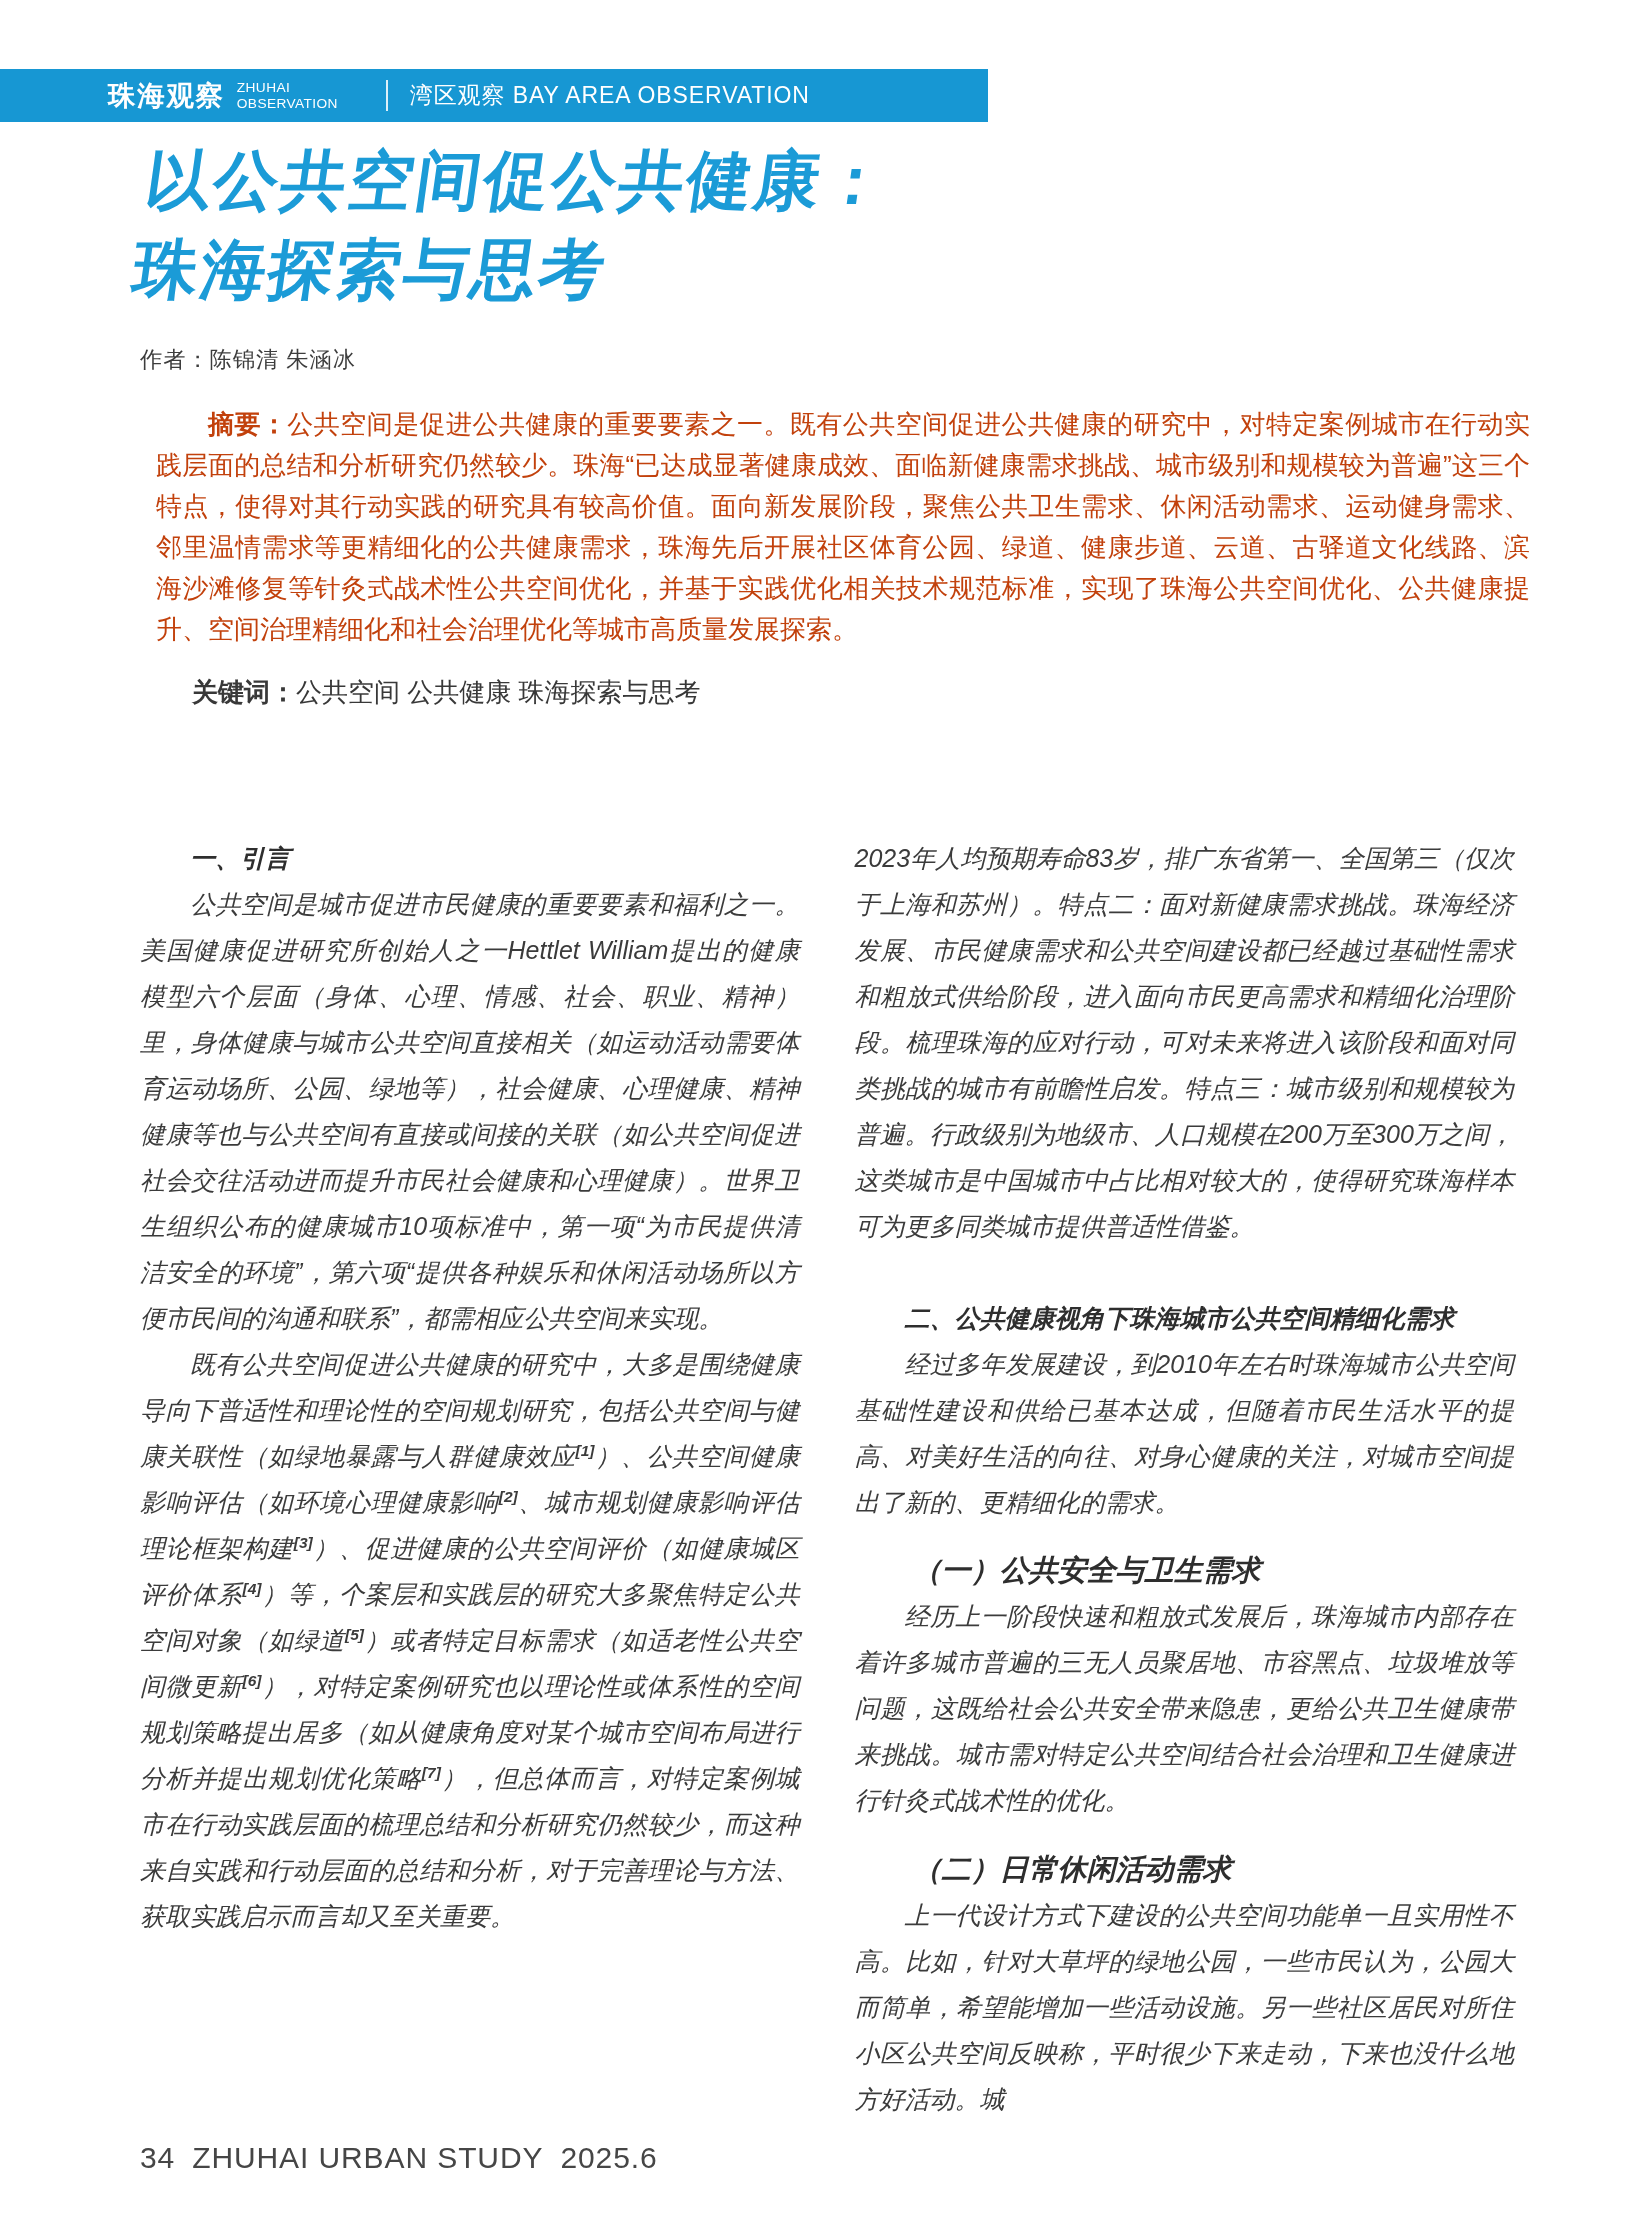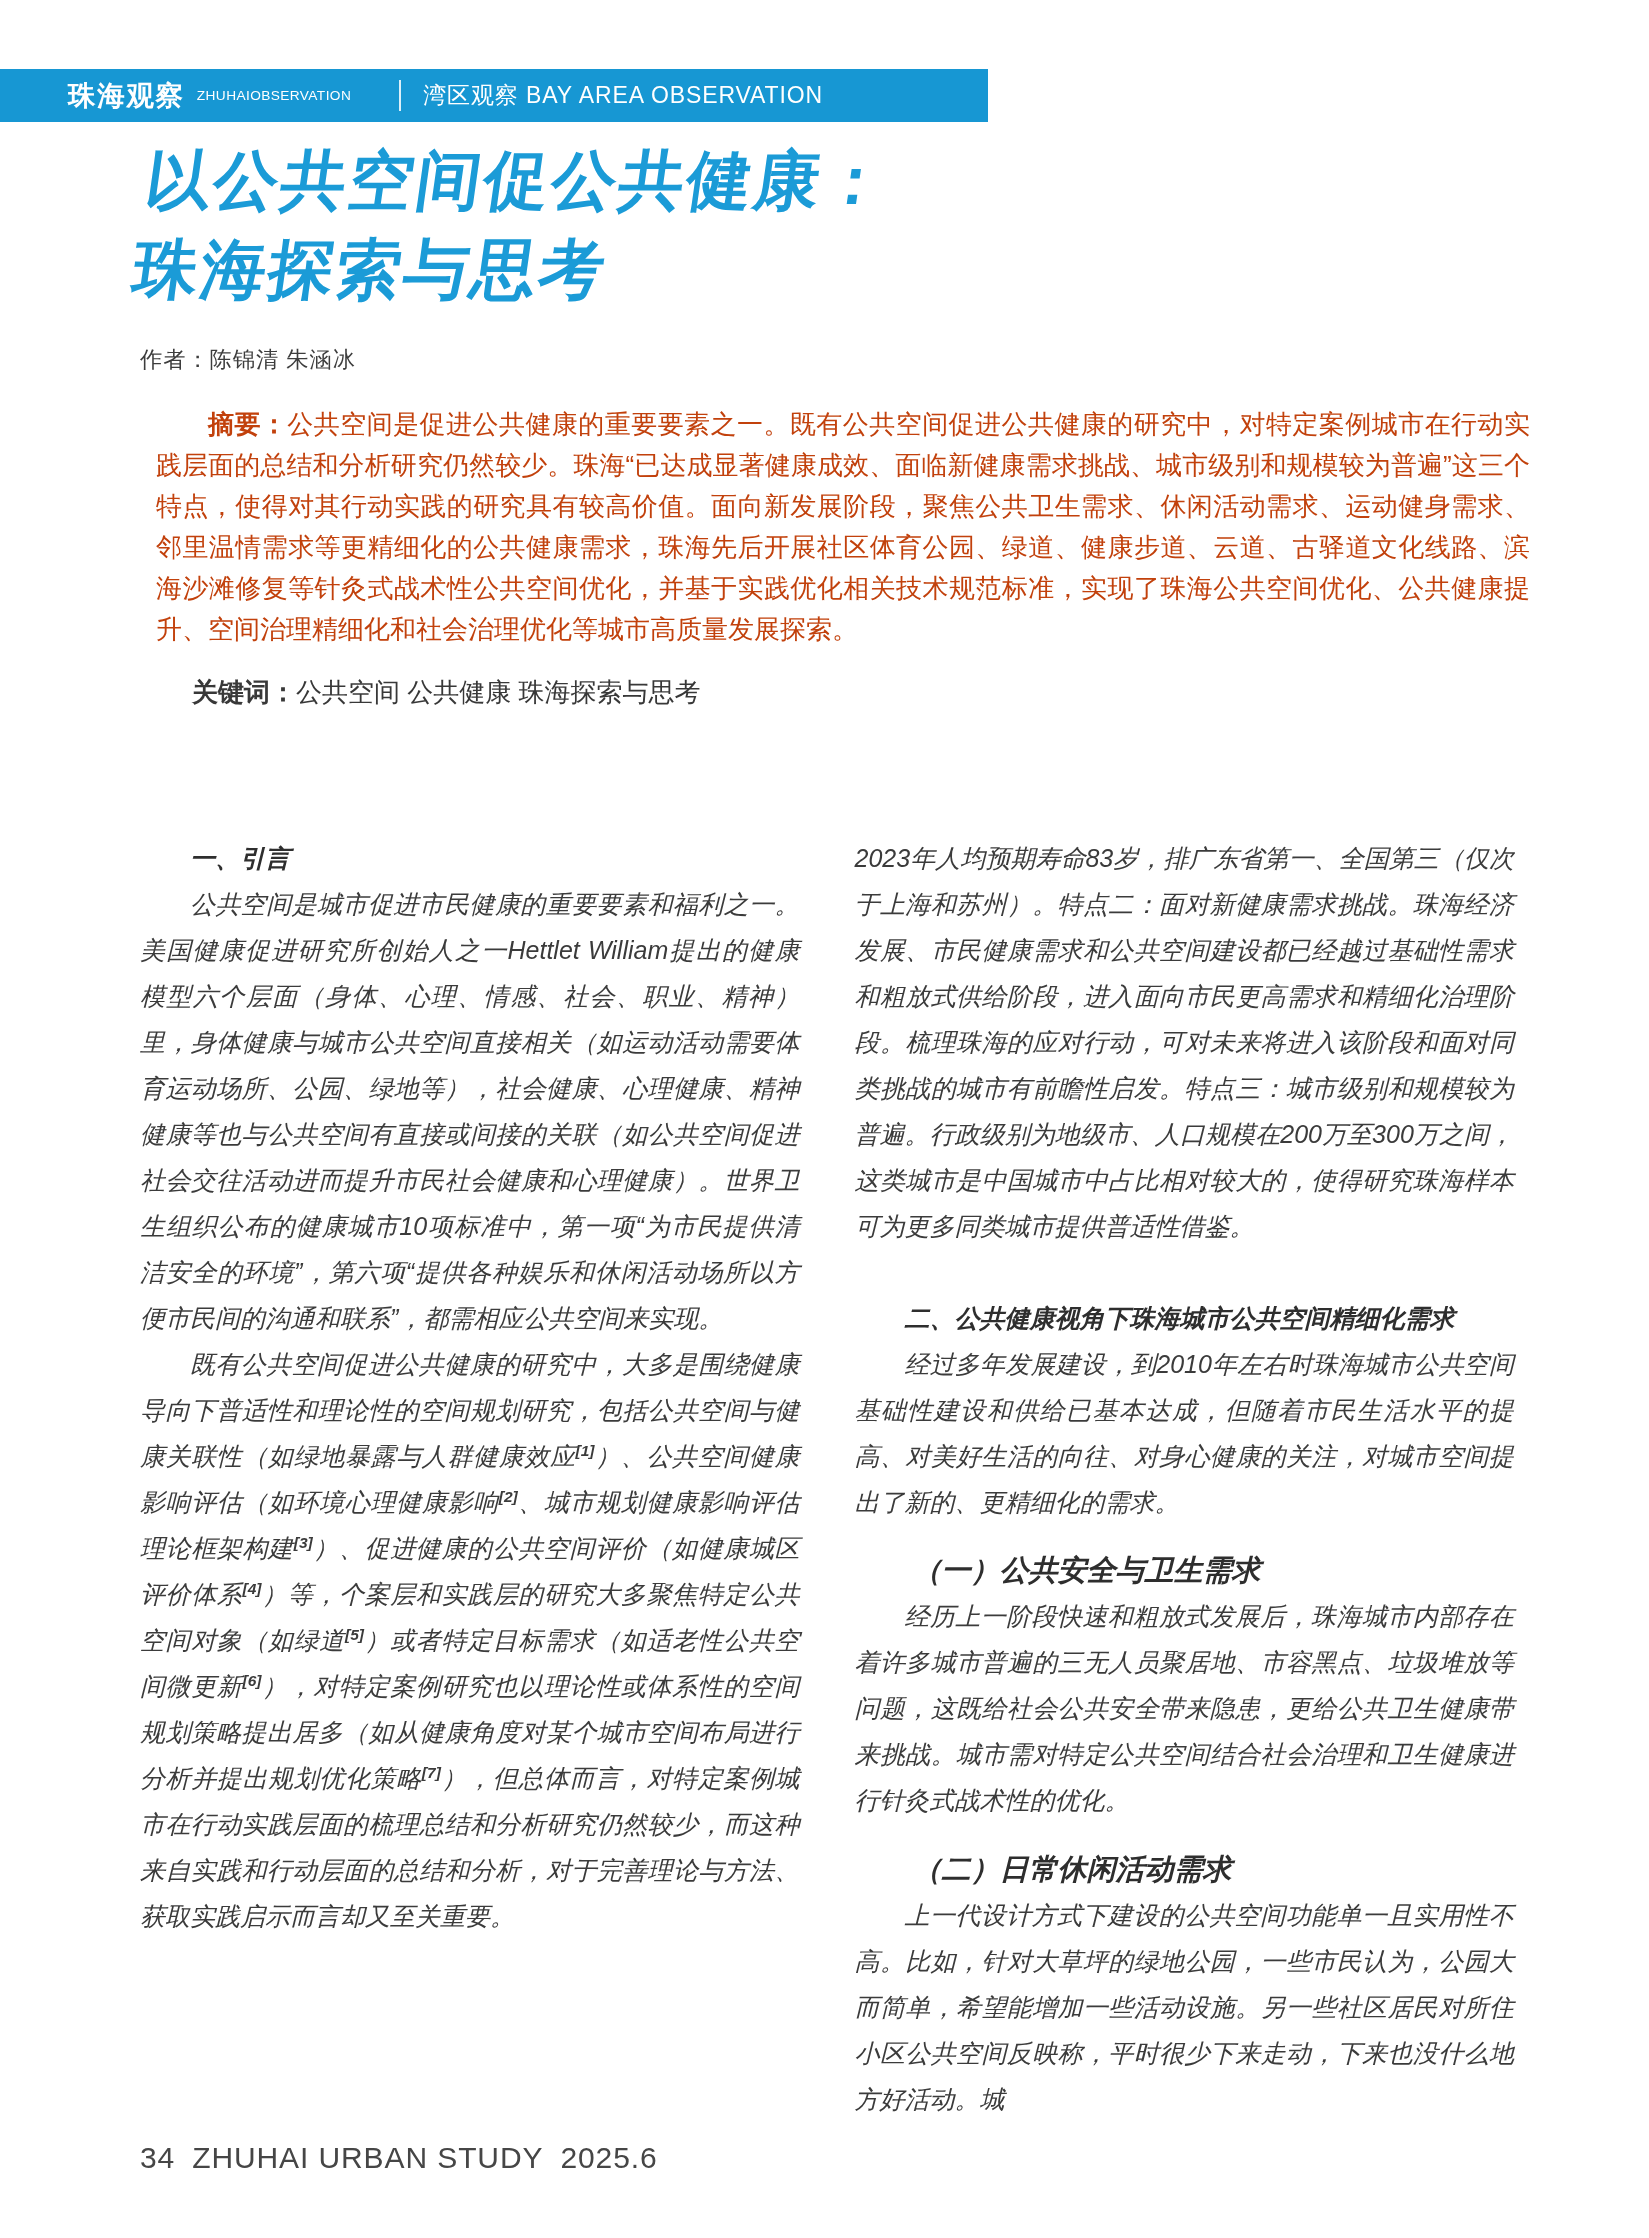--- a/index.html
+++ b/index.html
@@ -13,26 +13,26 @@
   }
 
   
   .band {
     position: absolute;
     left: 0; top: 69px;
     width: 988px; height: 53px;
     background: #1797d3;
     display: flex;
     align-items: center;
-    padding-left: 68px;
+    padding-left: 108px;
     box-sizing: border-box;
     color: #ffffff;
   }
   .brand-cn { font-size: 27.5px; font-weight: bold; letter-spacing: 1.7px; white-space: nowrap; }
-  .brand-en { display: flex; margin-left: 12px; font-size: 13.7px; line-height: 15.5px; letter-spacing: 0.4px; }
+  .brand-en { display: flex; flex-direction: column; margin-left: 12px; font-size: 13.7px; line-height: 15.5px; letter-spacing: 0.4px; }
   .divider { width: 1.7px; height: 31px; background: rgba(255,255,255,.85); margin: 0 22.3px 0 48px; flex: none; }
   .section-name { font-size: 23px; letter-spacing: 0.9px; white-space: nowrap; }
 
   
   .title {
     position: absolute;
     left: 140px; top: 136px;
     margin: 0;
     color: #1b9bd7;
     font-size: 65px;

